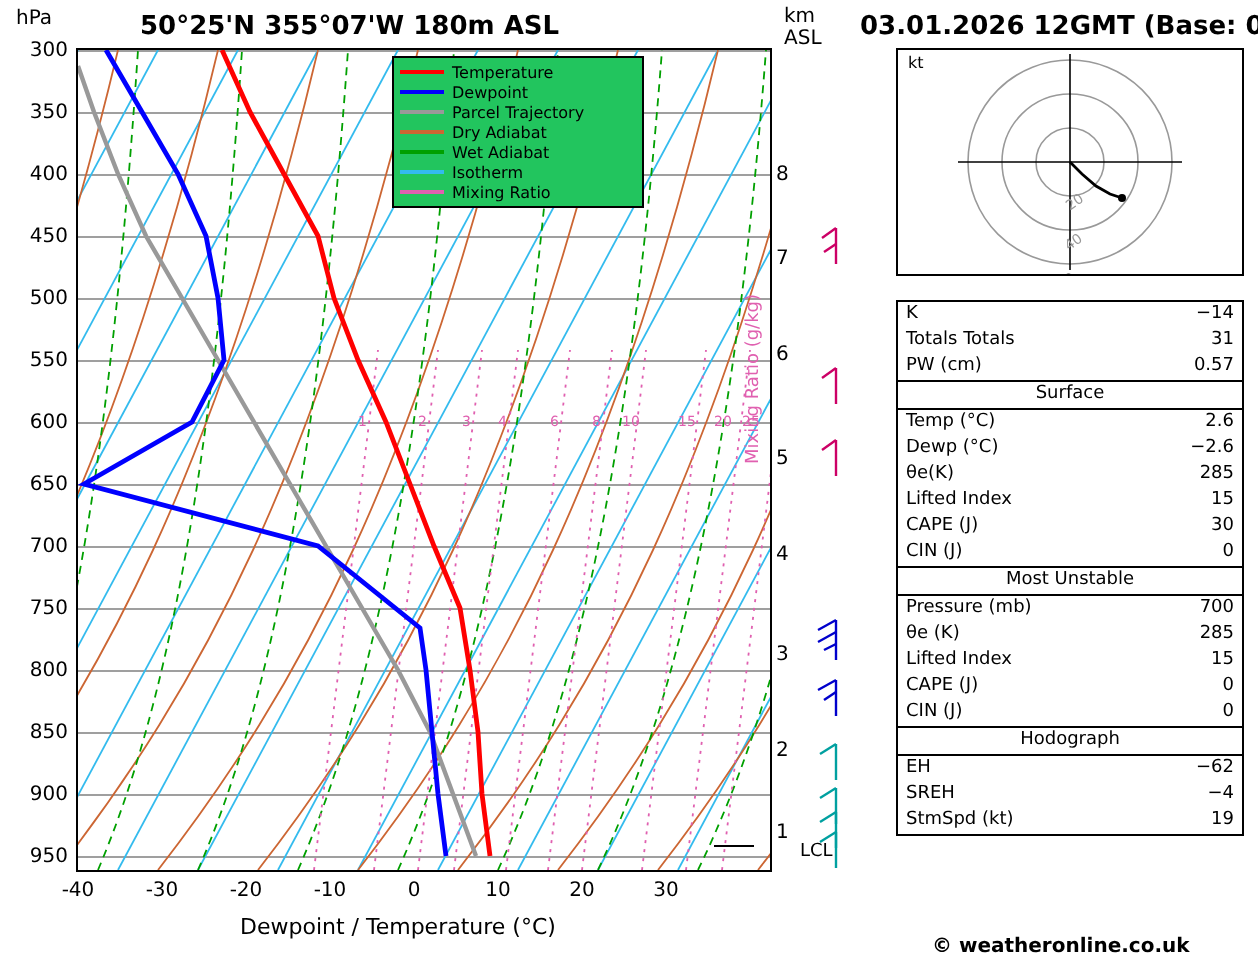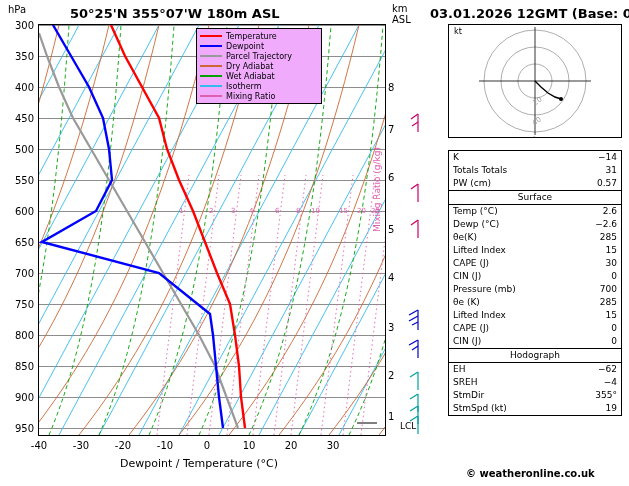--- a/index.html
+++ b/index.html
@@ -17,21 +17,21 @@
   
   #plot{left:38px;top:24px;width:348px;height:412px;border:1px solid #000;box-sizing:border-box;overflow:hidden;background:#fff;}
   #plotsvg{position:absolute;left:0;top:0;}
   
   .ylab{position:absolute;left:6px;font-size:10px;text-align:right;width:28px;}
   .xlab{position:absolute;top:440px;font-size:10px;text-align:center;width:30px;}
   #xtitle{left:120px;top:457px;font-size:11px;}
   
   .kmlab{position:absolute;left:388px;font-size:10px;}
   
-  #legend{left:196px;top:28px;width:126px;border:1px solid #000;background:#f0abfc;padding:2px 3px;box-sizing:border-box;}
+  #legend{left:196px;top:28px;width:126px;border:1px solid #000;background:#22c55e;padding:2px 3px;box-sizing:border-box;}
   .lgrow{height:10px;display:flex;align-items:center;font-size:8px;}
   .lgline{width:22px;height:0;border-top-width:2px;border-top-style:solid;margin-right:4px;}
   
   #mixlab{left:372px;top:232px;font-size:9px;color:#e060b0;transform:rotate(-90deg);transform-origin:left top;white-space:nowrap;}
   
   #lcl{left:356px;top:421px;font-size:9px;padding-left:44px;}
   
   #hodo{left:448px;top:24px;width:174px;height:114px;border:1px solid #000;box-sizing:border-box;background:#fff;overflow:hidden;}
   #hodokt{left:454px;top:27px;font-size:8px;}
   
@@ -316,20 +316,21 @@
     </div>
     <div class="trow">
       <span>CAPE (J)</span>
       <span class="tv">30</span>
     </div>
     <div class="trow">
       <span>CIN (J)</span>
       <span class="tv">0</span>
     </div>
 
+    <div class="thead">Most Unstable</div>
     <div class="trow">
       <span>Pressure (mb)</span>
       <span class="tv">700</span>
     </div>
     <div class="trow">
       <span>θe (K)</span>
       <span class="tv">285</span>
     </div>
     <div class="trow">
       <span>Lifted Index</span>
@@ -347,24 +348,20 @@
     <div class="thead">Hodograph</div>
     <div class="trow">
       <span>EH</span>
       <span class="tv">−62</span>
     </div>
     <div class="trow">
       <span>SREH</span>
       <span class="tv">−4</span>
     </div>
     <div class="trow">
-      <span>StmDir</span>
-      <span class="tv">355°</span>
-    </div>
-    <div class="trow">
       <span>StmSpd (kt)</span>
       <span class="tv">19</span>
     </div>
   </div>
 
   <div class="abs t tb" id="copy">© weatheronline.co.uk</div>
 
 </div>
 
 </body></html>

